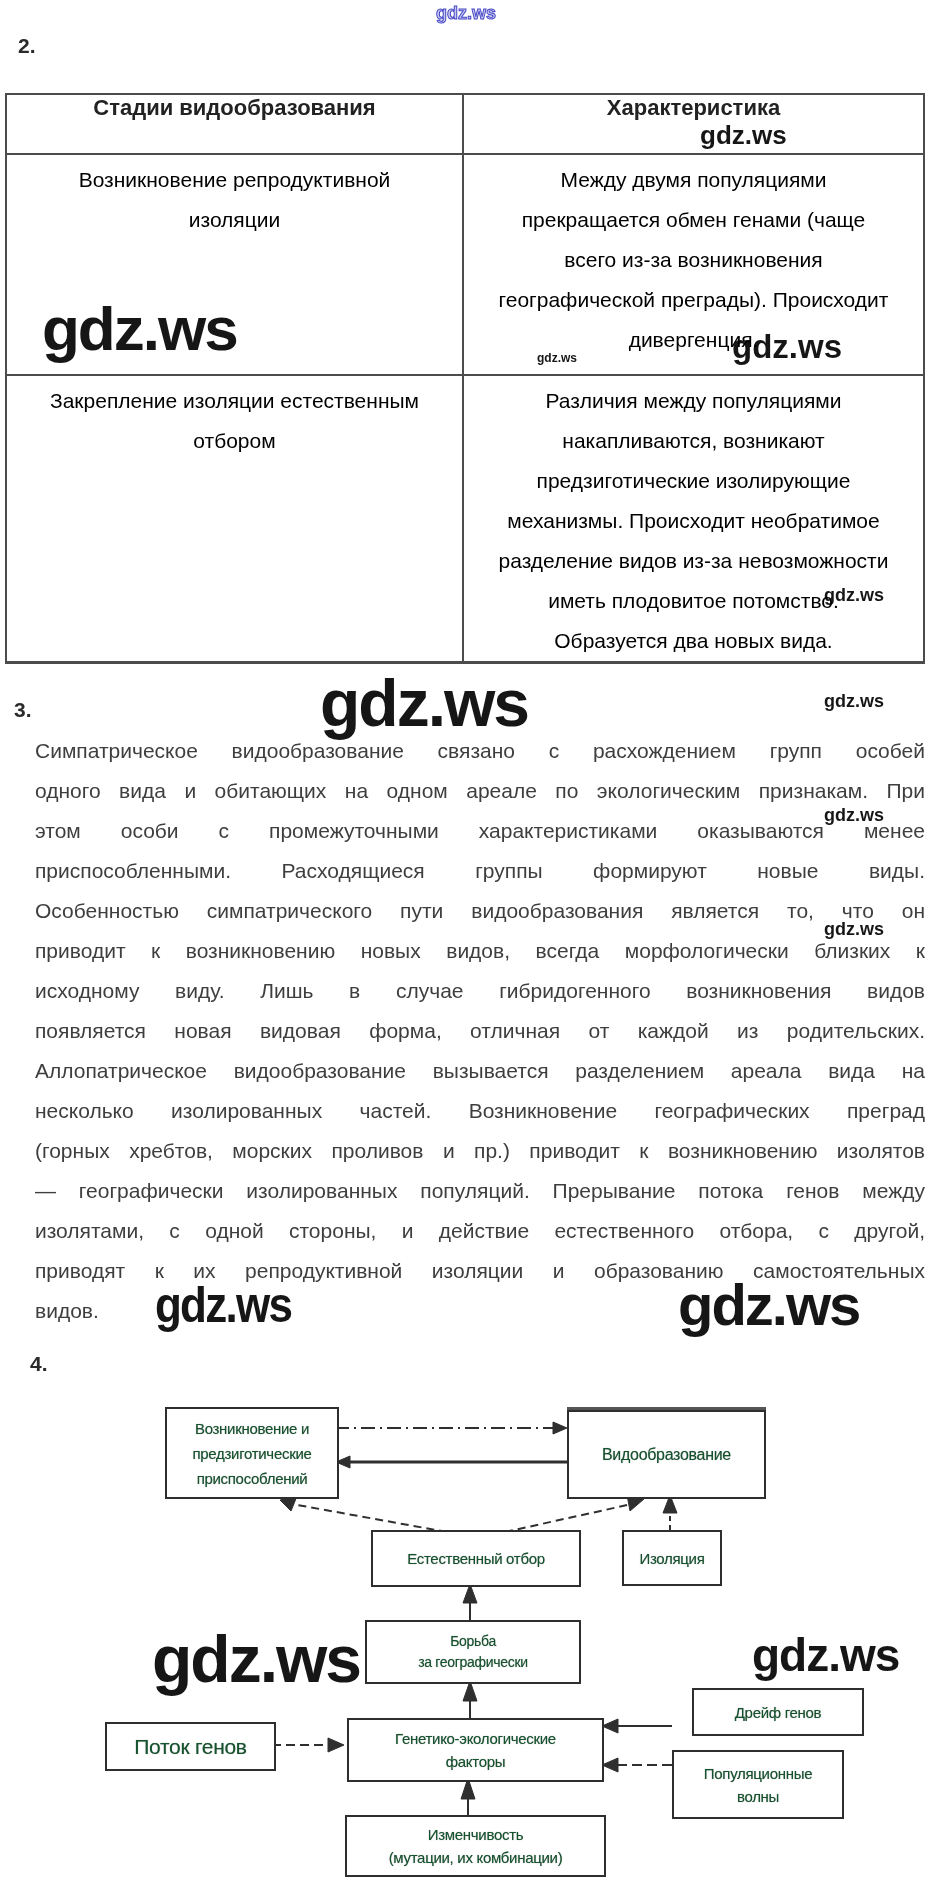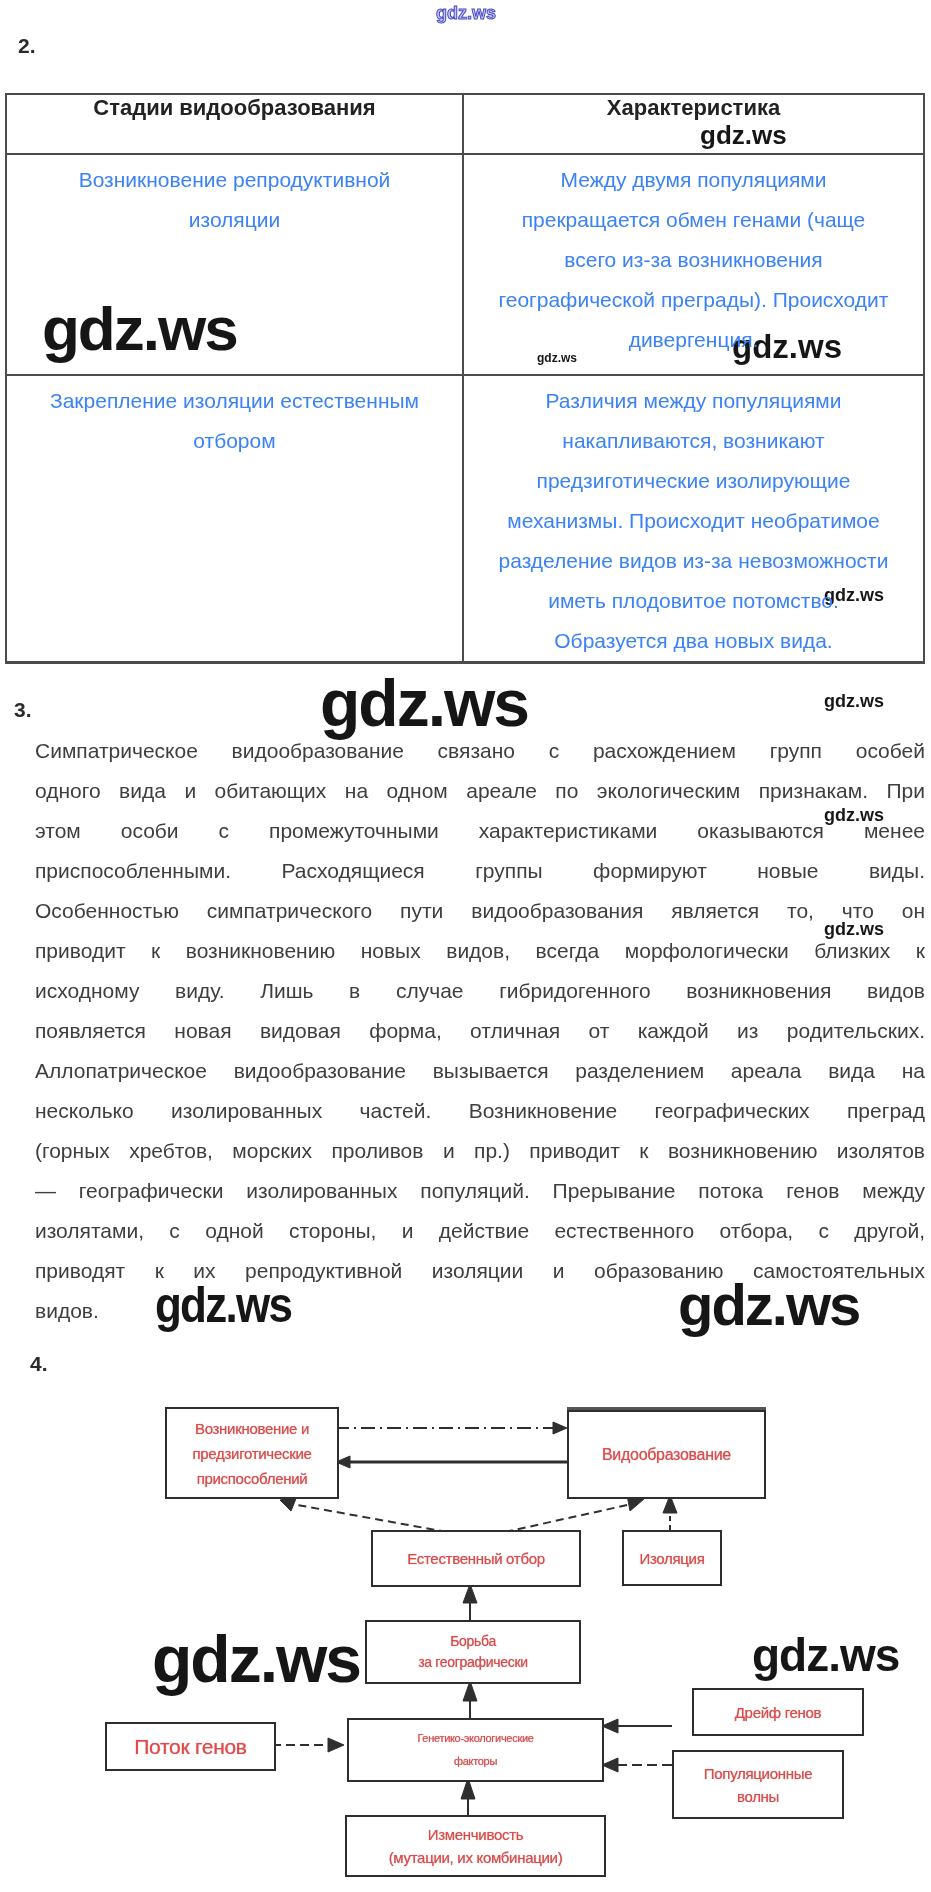--- a/index.html
+++ b/index.html
@@ -38,46 +38,46 @@
     border:2px solid #4c4c4c;
   }
   .qtable th, .qtable td {
     border:2px solid #4c4c4c; vertical-align:top; text-align:center;
   }
   .qtable th {
     height:57px; padding-top:0; font-size:22px; font-weight:700; color:#222;
   }
   .qtable td {
     font-size:21px; line-height:40px; white-space:pre-line;
-    padding:5px 8px 0 8px; color:#3b82f6;
+    padding:5px 8px 0 8px; color:#000000;
   }
   .qtable tr.row-1 td { height:214px; }
   .qtable tr.row-2 td { height:276px; border-bottom:3px solid #4c4c4c; }
 
   
   .para { position:absolute; left:35px; top:731px; width:890px; font-size:21px; color:#3e3e3e; }
   .para .jline { line-height:40px; height:40px; text-align:justify; text-align-last:justify; overflow:hidden; }
   .para .jline:last-child { text-align-last:left; }
 
   
   .diagram { position:absolute; left:0; top:1380px; width:931px; height:512px; filter:blur(0.3px); }
   .diagram svg { position:absolute; left:0; top:0; }
   .dbox {
     position:absolute; border:2px solid #2e2e2e; background:#fff;
     display:flex; flex-direction:column; align-items:center; justify-content:center;
-    text-align:center; color:#ef4444; text-shadow:0 0 1px rgba(90,90,90,0.65);
+    text-align:center; color:#14532d; text-shadow:0 0 1px rgba(90,90,90,0.65);
     letter-spacing:-0.3px;
   }
   .dbox span { display:block; }
   .b-adapt  { left:165px; top:27px;  width:170px; height:88px; font-size:15px; line-height:25px; }
   .b-spec   { left:567px; top:30px;  width:195px; height:85px; font-size:16px; box-shadow:0 -3px 0 #555; }
   .b-natsel { left:371px; top:150px; width:206px; height:53px; font-size:15px; }
   .b-isol   { left:622px; top:150px; width:96px;  height:52px; font-size:15px; }
   .b-strug  { left:365px; top:240px; width:212px; height:60px; font-size:14px; line-height:21px; }
-  .b-genec  { left:347px; top:338px; width:253px; height:60px; font-size:11px; line-height:23px; }
+  .b-genec  { left:347px; top:338px; width:253px; height:60px; font-size:15px; line-height:23px; }
   .b-flow   { left:105px; top:342px; width:167px; height:45px; font-size:21px; }
   .b-var    { left:345px; top:435px; width:257px; height:58px; font-size:15px; line-height:23px; }
   .b-drift  { left:692px; top:308px; width:168px; height:44px; font-size:15px; }
   .b-waves  { left:672px; top:370px; width:168px; height:65px; font-size:15px; line-height:23px; }
 </style>
 </head>
 <body>
 
 <div class="page">
 

